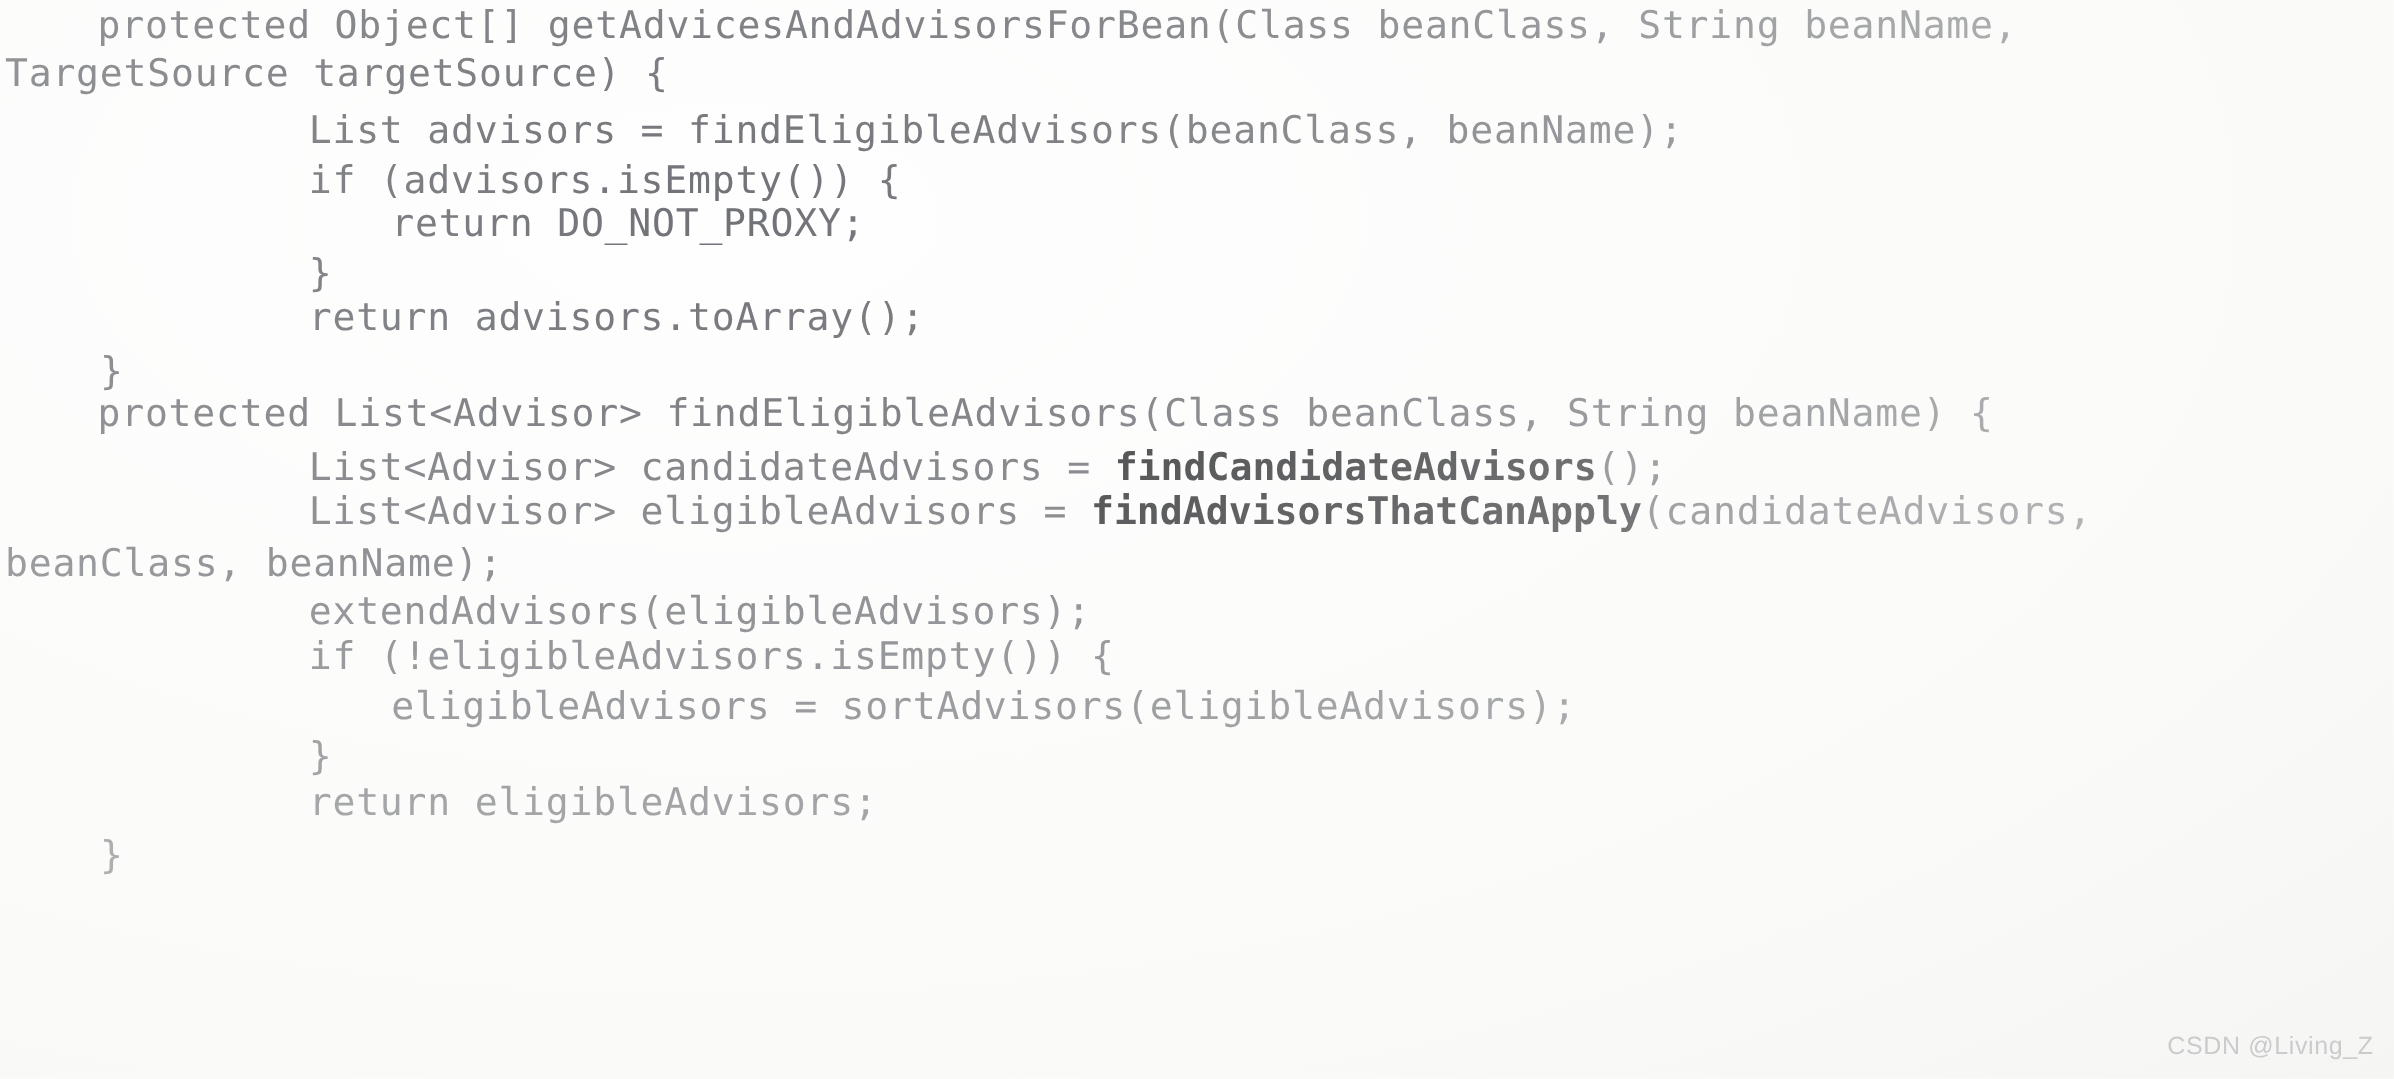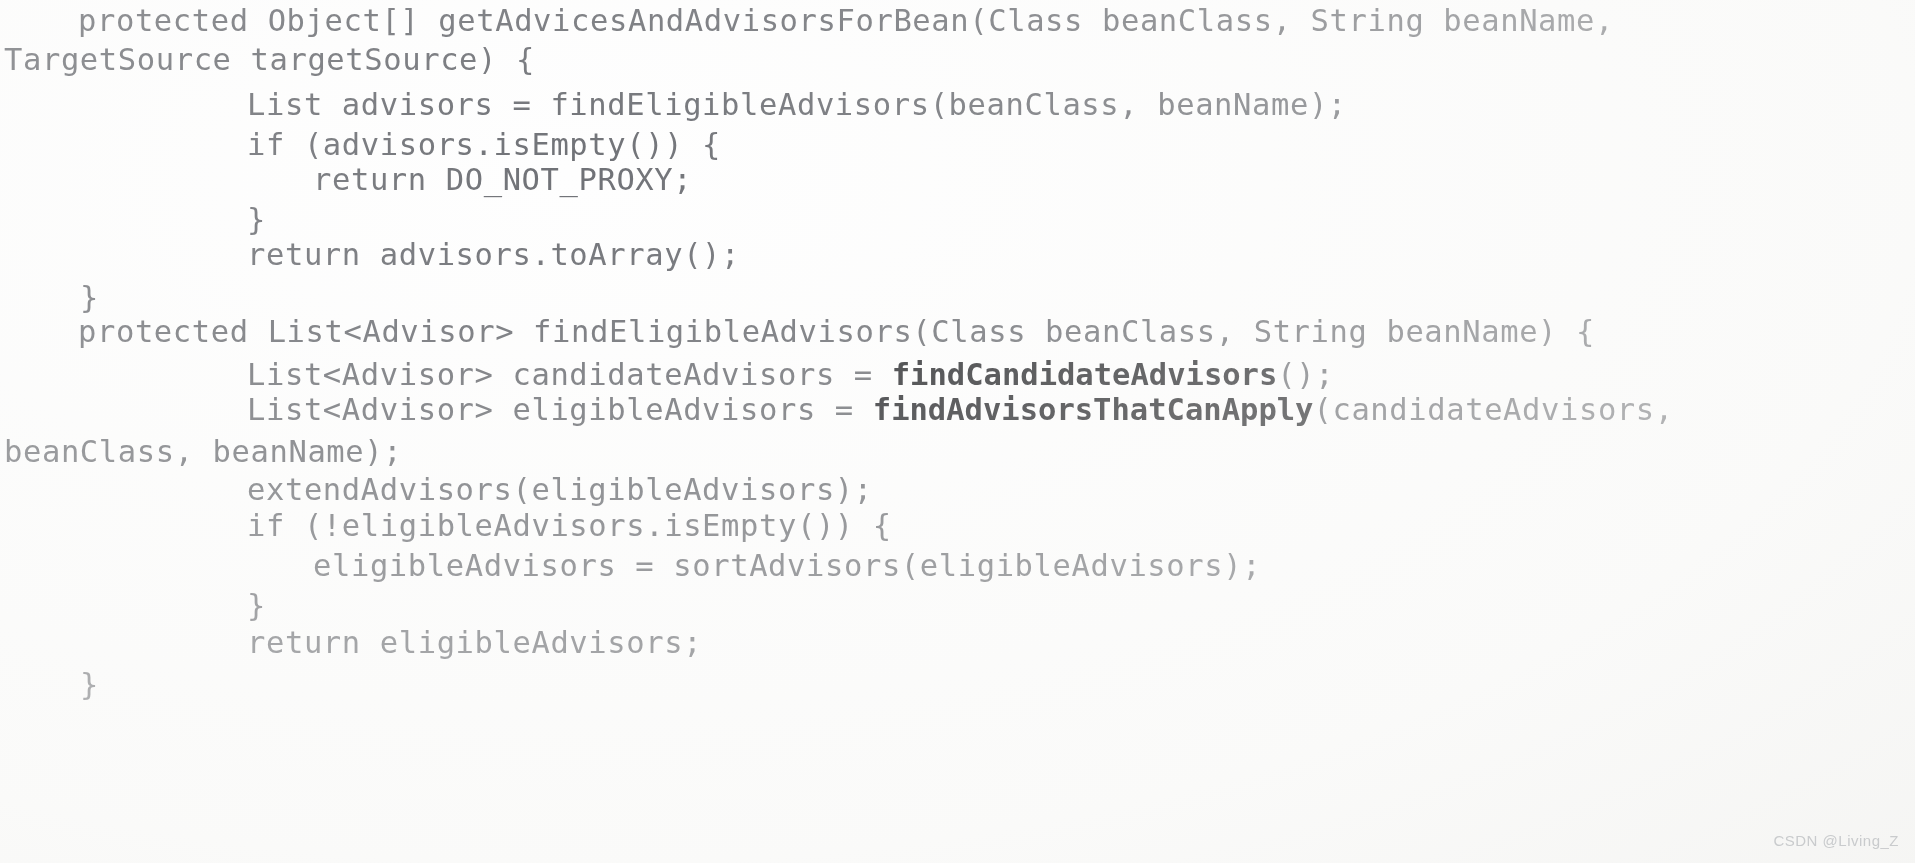--- a/index.html
+++ b/index.html
@@ -55,21 +55,21 @@
   .ind-5  { padding-left: 78px; }
   .ind-3  { padding-left: 80px; }
   .ind-8  { padding-left: 247px; }
   .ind-13 { padding-left: 313px; }
 
   #watermark {
     position: absolute;
     right: 16px;
     bottom: 14px;
     font-family: "Liberation Sans", sans-serif;
-    font-size: 15px;
+    font-size: 20px;
     letter-spacing: 0.5px;
     color: #c9cbcd;
     white-space: pre;
   }
 </style>
 </head>
 <body>
 
 <div id="code-listing">
   <div id="code-lines">

